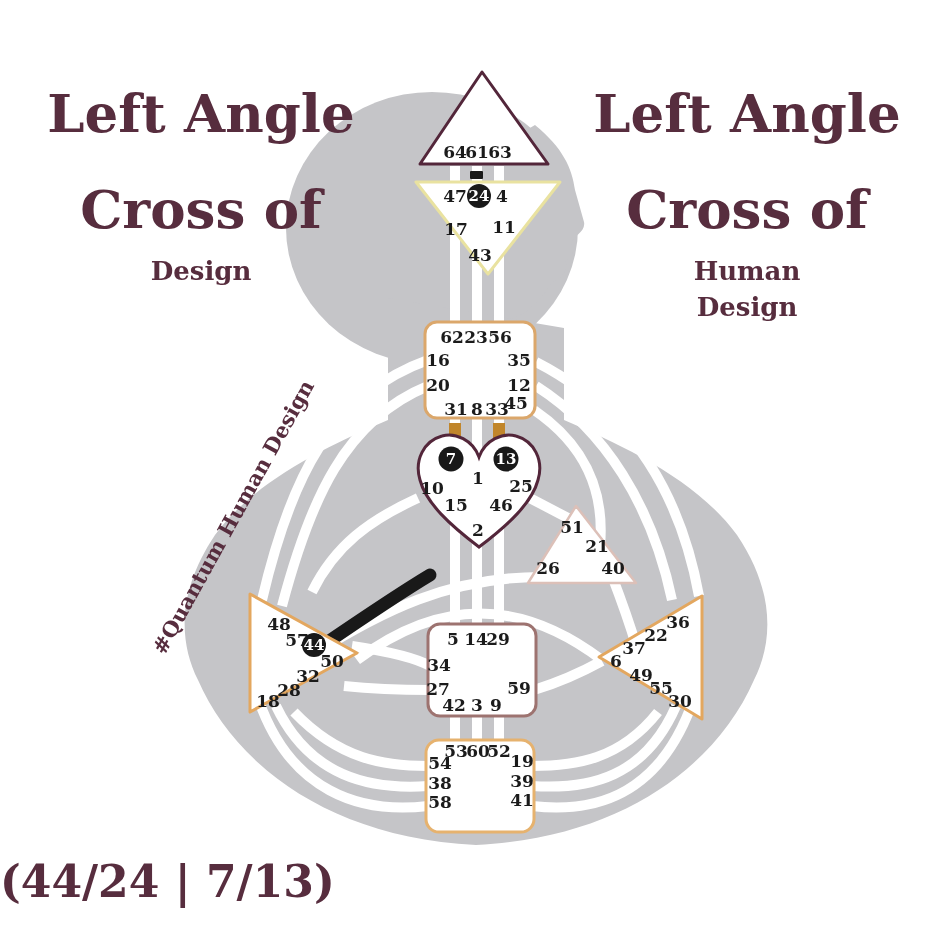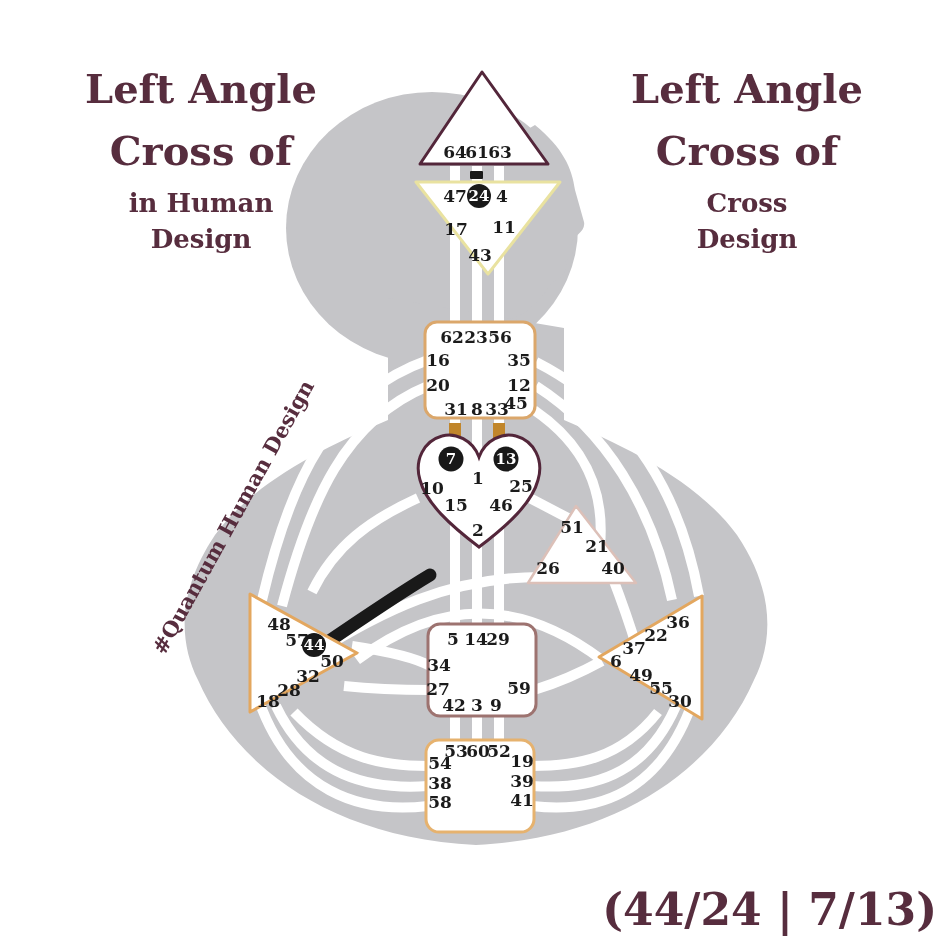--- a/index.html
+++ b/index.html
@@ -1,25 +1,25 @@
 <!DOCTYPE html>
 <html><head>
 <meta charset="utf-8">
 <style>
   html,body{margin:0;padding:0;background:#ffffff;}
   .canvas{position:relative;width:937px;height:938px;background:#ffffff;overflow:hidden;
           font-family:"DejaVu Serif", serif;}
   .graph-svg{position:absolute;left:0;top:0;}
   .title-block{position:absolute;text-align:center;color:#572d3e;}
-  .title-line{font-weight:bold;font-size:40px;line-height:1.55;}
+  .title-line{font-weight:bold;font-size:53px;line-height:1.55;margin-top:14px;}
   .subtitle-line{font-weight:bold;font-size:26px;line-height:1.38;}
   .subtitle-wrap{margin-top:4px;}
   .watermark{position:absolute;left:233px;top:517px;transform:translate(-50%,-50%) rotate(-61deg);
              white-space:nowrap;color:#572d3e;font-weight:bold;font-size:21px;}
-  .footer{position:absolute;left:0;top:884px;width:937px;text-align:right;color:#572d3e;
+  .footer{position:absolute;left:0;top:856px;width:937px;text-align:left;color:#572d3e;
           font-weight:bold;font-size:44px;}
   .gate{font-family:"DejaVu Serif",serif;font-weight:bold;font-size:17px;fill:#1b1b1b;text-anchor:middle;}
   .gate-hl{font-family:"DejaVu Serif",serif;font-weight:bold;font-size:15px;fill:#ffffff;text-anchor:middle;}
   .chan{fill:none;stroke:#ffffff;stroke-width:10;stroke-linecap:butt;}
 </style>
 </head>
 <body>
 
 <div class="canvas">
 
@@ -163,30 +163,29 @@
     <circle cx="506" cy="459" r="12.5" fill="#191919"></circle>
     <text class="gate-hl" x="506" y="464">13</text>
     <circle cx="314" cy="645" r="12" fill="#191919"></circle>
     <text class="gate-hl" x="314" y="650">44</text>
   </svg>
 
   <div class="title-block" style="left:40px;top:58px;width:322px;">
     <div class="title-line">Left Angle</div>
     <div class="title-line">Cross of</div>
     <div class="subtitle-wrap">
-      <div class="subtitle-line">in Human</div>
       <div class="subtitle-line">Design</div>
     </div>
   </div>
 
   <div class="title-block" style="left:582px;top:58px;width:330px;">
     <div class="title-line">Left Angle</div>
     <div class="title-line">Cross of</div>
     <div class="subtitle-wrap">
-      <div class="subtitle-line">Cross</div>
+      <div class="subtitle-line">Human</div>
       <div class="subtitle-line">Design</div>
     </div>
   </div>
 
   <div class="watermark">#Quantum Human Design</div>
 
   <div class="footer">(44/24 | 7/13)</div>
 
 </div>
 

